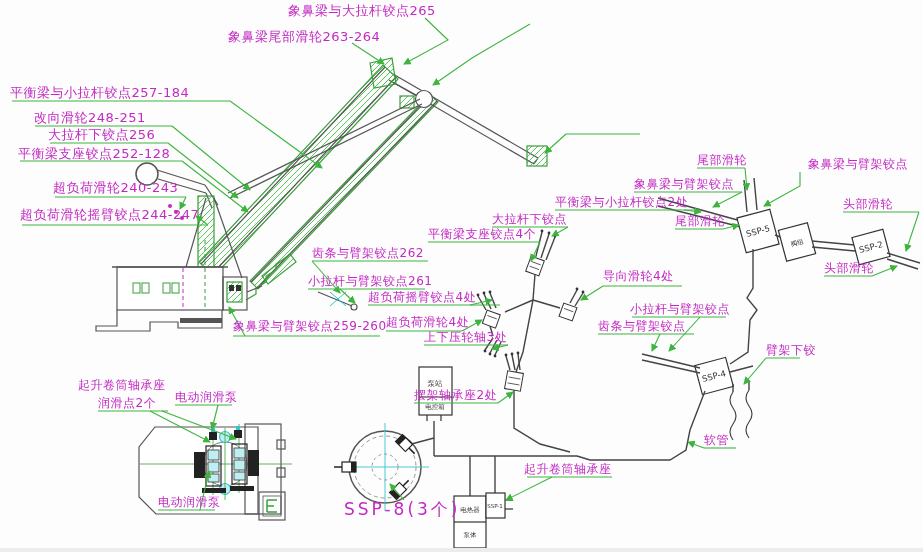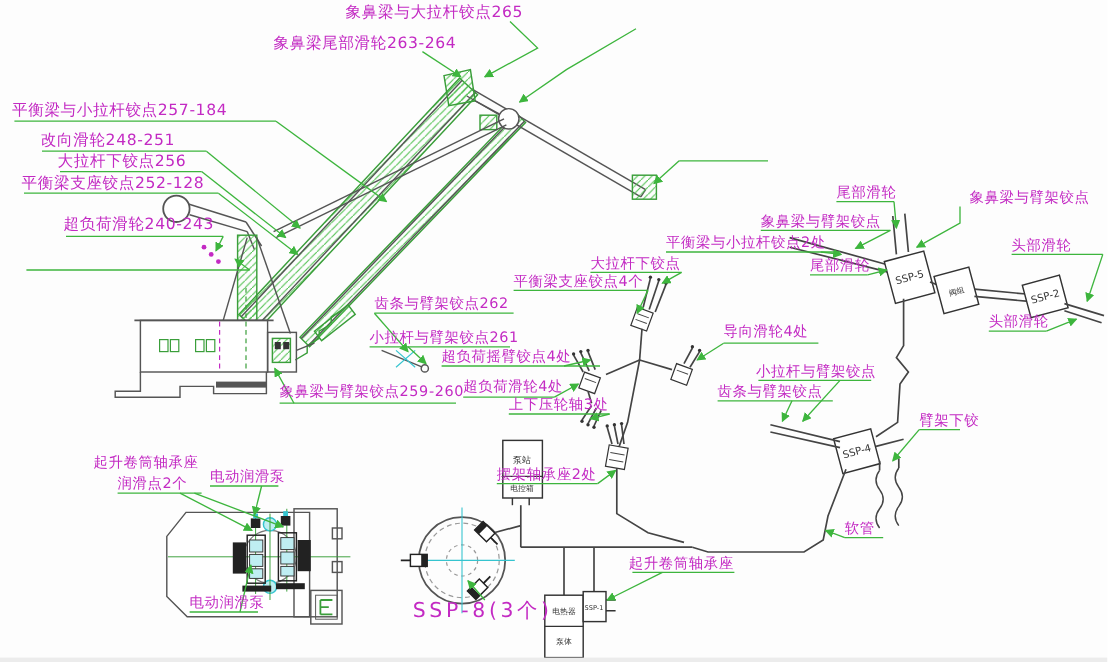--- a/index.html
+++ b/index.html
@@ -341,20 +341,21 @@
   </g>
 </svg>
 
 <div class="lbl fs13" style="left:288px;top:4px">象鼻梁与大拉杆铰点265</div>
 <div class="lbl fs13" style="left:228px;top:30px">象鼻梁尾部滑轮263-264</div>
 <div class="lbl fs13" style="left:10px;top:86px">平衡梁与小拉杆铰点257-184</div>
 <div class="lbl fs13" style="left:34px;top:111px">改向滑轮248-251</div>
 <div class="lbl fs13" style="left:48px;top:128px">大拉杆下铰点256</div>
 <div class="lbl fs13" style="left:18px;top:147px">平衡梁支座铰点252-128</div>
 <div class="lbl fs13" style="left:53px;top:181px">超负荷滑轮240-243</div>
+<div class="lbl fs13" style="left:20px;top:208px">超负荷滑轮摇臂铰点244-247</div>
 <div class="lbl" style="left:312px;top:247px">齿条与臂架铰点262</div>
 <div class="lbl" style="left:308px;top:275px">小拉杆与臂架铰点261</div>
 <div class="lbl" style="left:368px;top:291px">超负荷摇臂铰点4处</div>
 <div class="lbl" style="left:233px;top:320px">象鼻梁与臂架铰点259-260</div>
 <div class="lbl" style="left:386px;top:316px">超负荷滑轮4处</div>
 <div class="lbl" style="left:424px;top:331px">上下压轮轴3处</div>
 <div class="lbl" style="left:428px;top:228px">平衡梁支座铰点4个</div>
 <div class="lbl" style="left:492px;top:213px">大拉杆下铰点</div>
 <div class="lbl" style="left:555px;top:196px">平衡梁与小拉杆铰点2处</div>
 <div class="lbl" style="left:603px;top:270px">导向滑轮4处</div>

